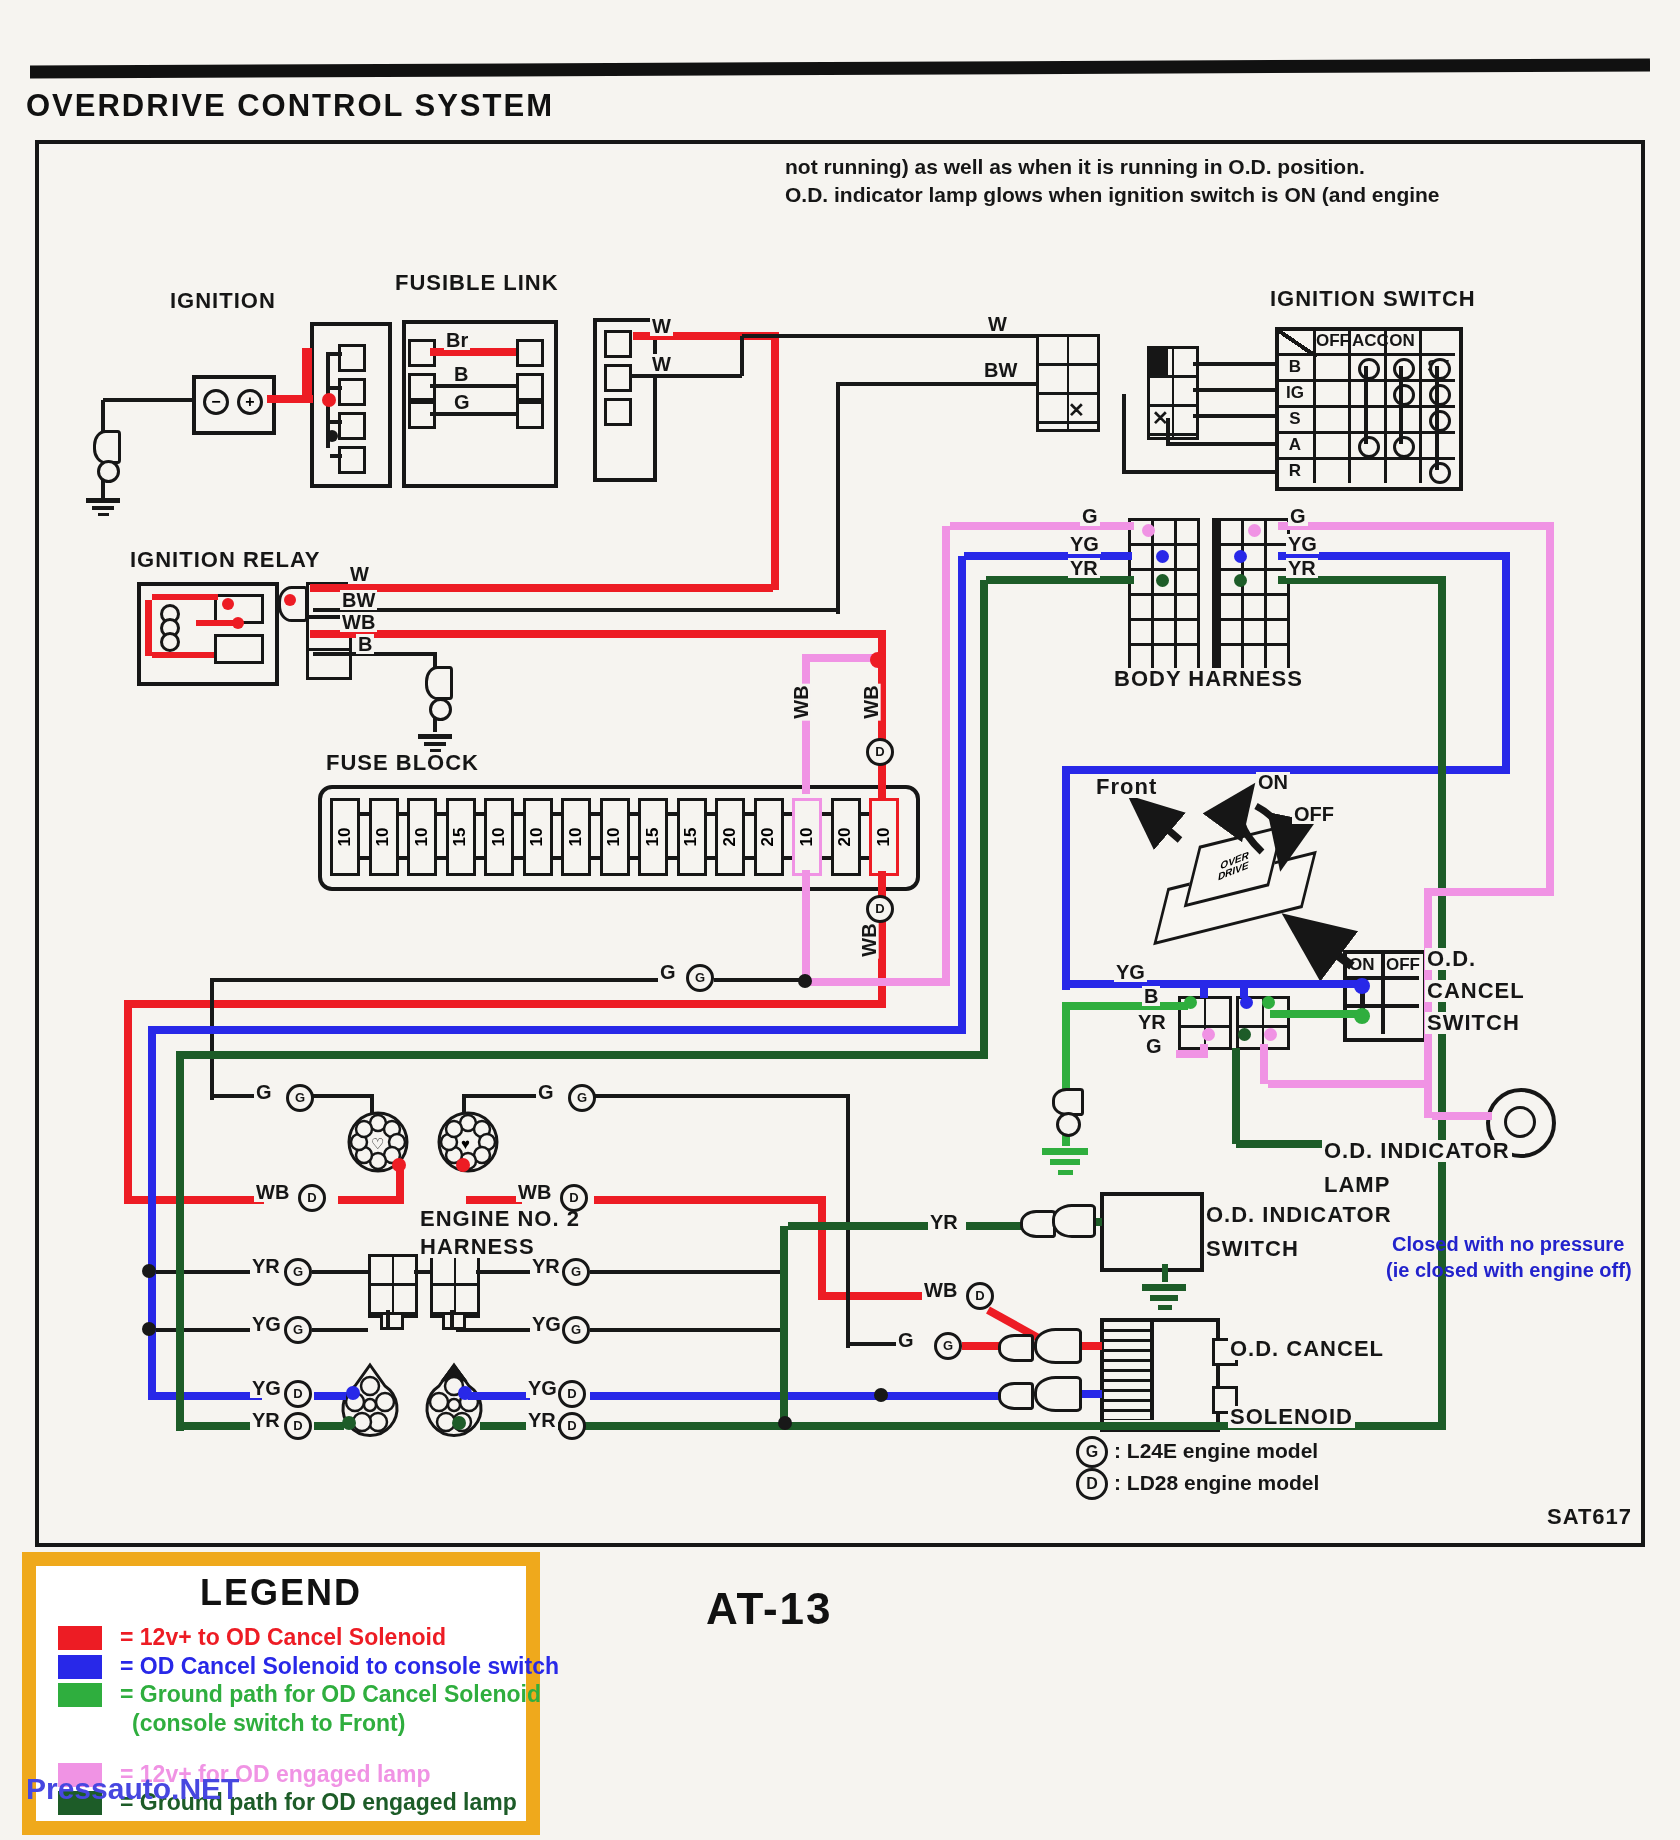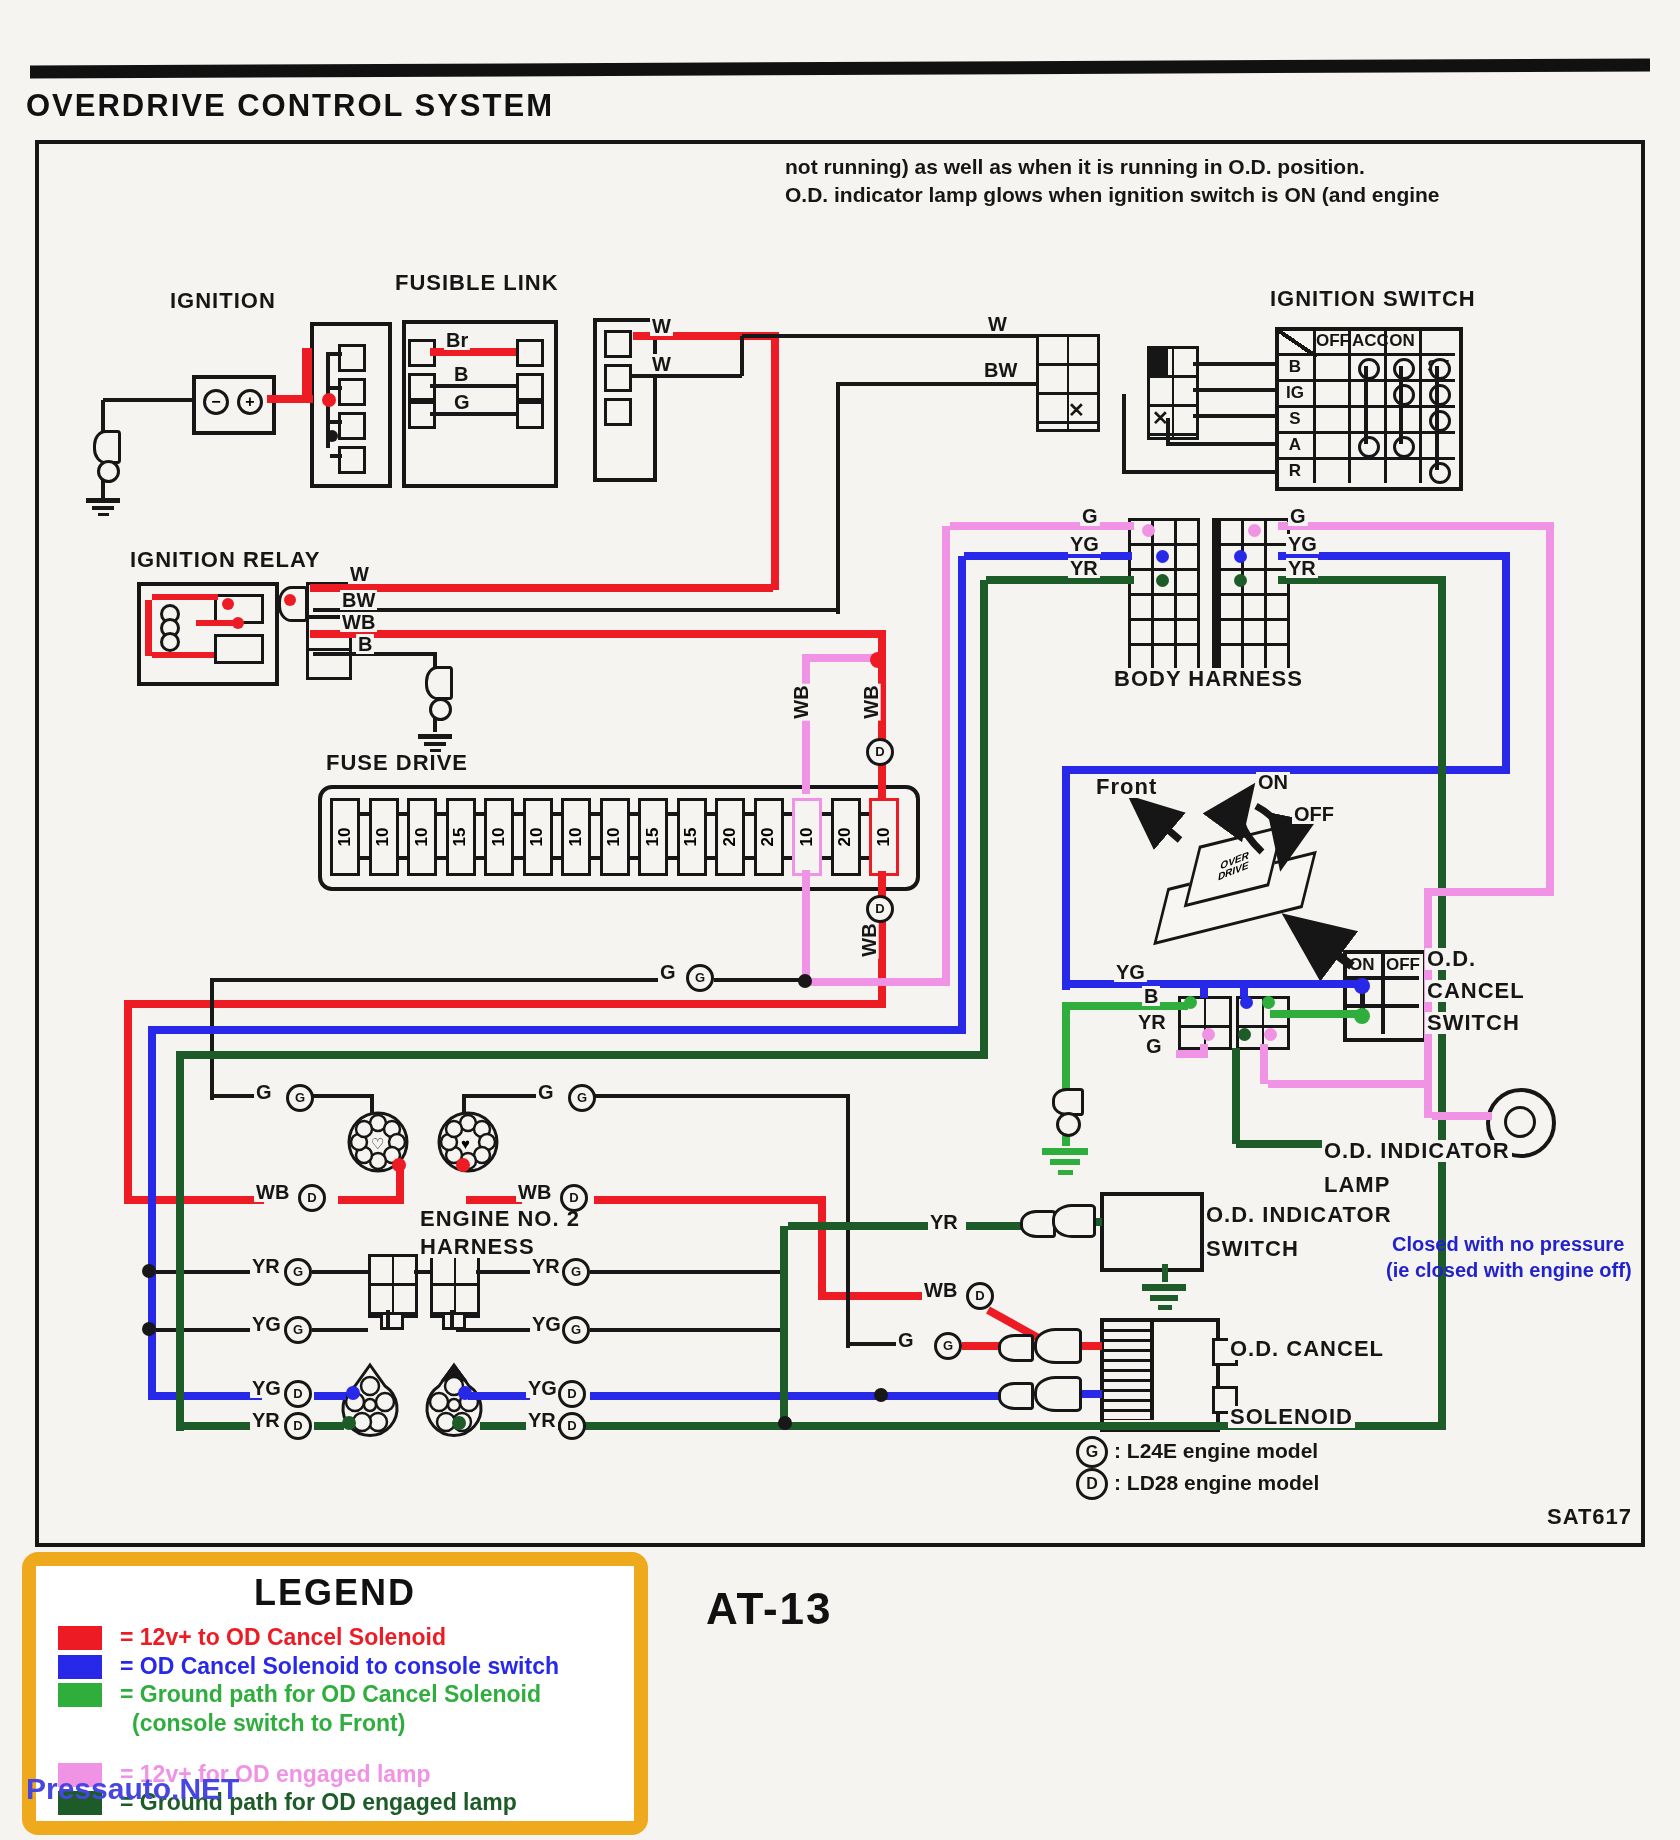--- a/index.html
+++ b/index.html
@@ -41,21 +41,21 @@
   .bh{position:absolute;width:66px;height:152px;border:3px solid #161616;
       background:
        repeating-linear-gradient(to right,transparent 0 20px,#161616 20px 23px),
        repeating-linear-gradient(to bottom,transparent 0 22px,#161616 22px 25px),#f6f4f0;}
   .grid2x3{position:absolute;border:3px solid #161616;background:
        linear-gradient(to right,transparent 0 48%,#161616 48% 52%,transparent 52%),
        repeating-linear-gradient(to bottom,transparent 0 26px,#161818 26px 29px),#f6f4f0;}
   .table-cell-line{position:absolute;background:#161616;}
   .hdr{position:absolute;font-weight:800;font-size:17px;color:#161616;line-height:1;}
   .ovl{position:absolute;left:0;top:0;pointer-events:none;}
-  .legend-box{position:absolute;left:22px;top:1552px;width:626px;height:283px;background:#efa91c;border-radius:16px;}
+  .legend-box{position:absolute;left:22px;top:1552px;width:518px;height:283px;background:#efa91c;}
   .legend-inner{position:absolute;left:14px;top:14px;right:14px;bottom:14px;background:#ffffff;}
   .legend-title{position:absolute;top:6px;left:0;width:100%;text-align:center;font-weight:900;
       font-size:36px;color:#111;letter-spacing:2px;}
   .legend-row-text{position:absolute;font-weight:800;font-size:23px;white-space:nowrap;line-height:1;}
   .legend-swatch{position:absolute;width:44px;height:24px;}
   .watermark{position:absolute;left:26px;top:1772px;font-weight:800;font-size:30px;color:#4747e0;z-index:60;}
   .stripes{position:absolute;background:repeating-linear-gradient(to bottom,#f6f4f0 0 7px,#161616 7px 10px);}
   .knob{position:absolute;border:3px solid #161616;background:#f8f6f2;}
 </style>
 </head>
@@ -482,21 +482,21 @@
       <div class="bullet" style="left:1034px;top:1376px;width:42px;height:30px;"></div>
       <div class="bullet" style="left:1020px;top:1210px;width:30px;height:22px;"></div>
       <div class="bullet" style="left:1052px;top:1204px;width:38px;height:28px;"></div>
       <div class="ring" style="left:97px;top:460px;width:17px;height:17px;"></div>
       <div class="ring" style="left:429px;top:698px;width:17px;height:17px;"></div>
       <div class="ring" style="left:1056px;top:1112px;width:19px;height:19px;"></div>
       <div class="comp" style="left:168px;top:290px;">IGNITION</div>
       <div class="comp" style="left:393px;top:272px;">FUSIBLE LINK</div>
       <div class="comp" style="left:1268px;top:288px;">IGNITION SWITCH</div>
       <div class="comp" style="left:128px;top:549px;">IGNITION RELAY</div>
-      <div class="comp" style="left:324px;top:752px;">FUSE DRIVE</div>
+      <div class="comp" style="left:324px;top:752px;">FUSE BLOCK</div>
       <div class="comp" style="left:1112px;top:668px;">BODY HARNESS</div>
       <div class="comp" style="left:418px;top:1208px;">ENGINE NO. 2</div>
       <div class="comp" style="left:418px;top:1236px;">HARNESS</div>
       <div class="comp" style="left:1322px;top:1140px;">O.D. INDICATOR</div>
       <div class="comp" style="left:1322px;top:1174px;">LAMP</div>
       <div class="comp" style="left:1204px;top:1204px;">O.D. INDICATOR</div>
       <div class="comp" style="left:1204px;top:1238px;">SWITCH</div>
       <div class="comp" style="left:1228px;top:1338px;">O.D. CANCEL</div>
       <div class="comp" style="left:1228px;top:1370px;margin-top:36px;">SOLENOID</div>
       <div class="comp" style="left:1425px;top:948px;">O.D.</div>

